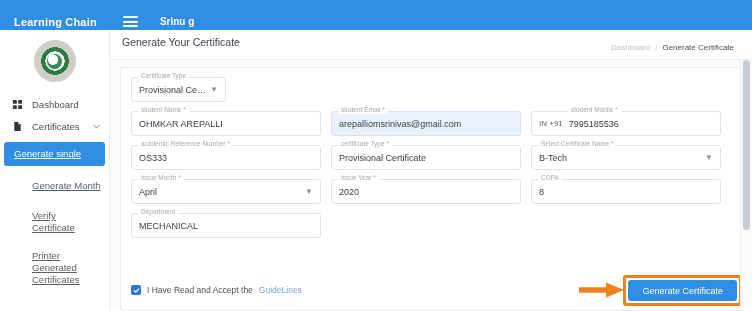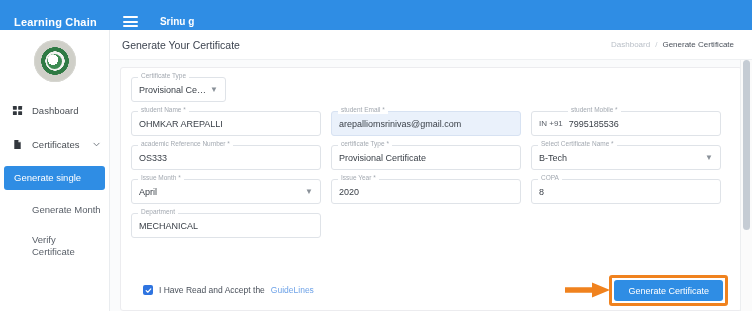--- a/index.html
+++ b/index.html
@@ -69,36 +69,37 @@
   .nav-item .chev { margin-left: auto; }
   .nav-item .chev svg { width: 9px; height: 9px; display:block; }
 
   .subnav { display:flex; flex-direction: column; }
   .sub-item {
     display: flex; align-items: center;
     min-height: 24px; padding: 4px 8px 4px 32px;
     font-size: 9.5px; color: #5a6069; cursor: pointer;
     line-height: 1.25;
     margin-bottom: 8px;
+    text-decoration: underline;
   }
   .sub-item.active {
     background: #2f8de4; color: #ffffff;
     margin-left: 4px; margin-right: 4px;
     border-radius: 3px;
     padding-left: 10px;
   }
 
   
   .main { flex: 1 1 auto; display: flex; flex-direction: column; min-width: 0; background: #fafbfc; position: relative; }
 
   .page-head {
     height: 30px; flex: 0 0 30px;
     background: #ffffff;
-    display: flex; align-items: center;
-    padding: 0 18px 0 12px;
+    display: flex; 
+    padding: 6px 18px 0 12px;
     border-bottom: 1px solid #eef0f2;
   }
   .page-title { font-size: 10.5px; color: #3d4450; }
   .crumbs { margin-left: auto; display: flex; align-items: center; gap: 5px; font-size: 8px; }
   .crumb-muted { color: #b9bfc7; cursor: pointer; }
   .crumb-sep { color: #c7ccd3; }
   .crumb-current { color: #4a515b; }
 
   .card-area { flex: 1 1 auto; padding: 7px 10px 0 10px; min-height: 0; }
   .card {
@@ -132,22 +133,22 @@
     font-size: 6.5px; color: #a3a9b1;
     white-space: nowrap;
     line-height: 1;
   }
   .field-value { font-size: 9px; color: #3b4149; white-space: nowrap; overflow: hidden; text-overflow: ellipsis; }
   .field-prefix { font-size: 8px; color: #5a6069; margin-right: 6px; white-space: nowrap; }
   .caret { margin-left: auto; color: #8a9199; font-size: 8px; line-height: 1; padding-left: 4px; }
 
   
   .card-footer {
-    position: absolute; left: 10px; right: 18px; bottom: 9px;
-    display: flex; align-items: center; margin-left: 12px;
+    position: absolute; left: 10px; right: 4px; bottom: 9px;
+    display: flex; align-items: center;
   }
   .accept { display: flex; align-items: center; gap: 6px; }
   .checkbox {
     width: 10px; height: 10px; flex: 0 0 10px;
     background: #2f74e0; border-radius: 2px;
     display: flex; align-items: center; justify-content: center;
     cursor: pointer;
   }
   .checkbox svg { width: 7px; height: 7px; display:block; }
   .accept-text { font-size: 8.5px; color: #4a515b; }
@@ -237,20 +238,23 @@
         <div class="sub-item active">
           <span>Generate single</span>
         </div>
         <div class="sub-item">
           <span>Generate Month</span>
         </div>
         <div class="sub-item">
           <span>Verify Certificate</span>
         </div>
         <div class="sub-item">
+          <span>Printer Generated Certificates</span>
+        </div>
+        <div class="sub-item">
           
         </div>
 
       </div>
     </div>
 
     <div class="main">
 
       <div class="page-head">
         <span class="page-title">Generate Your Certificate</span>

